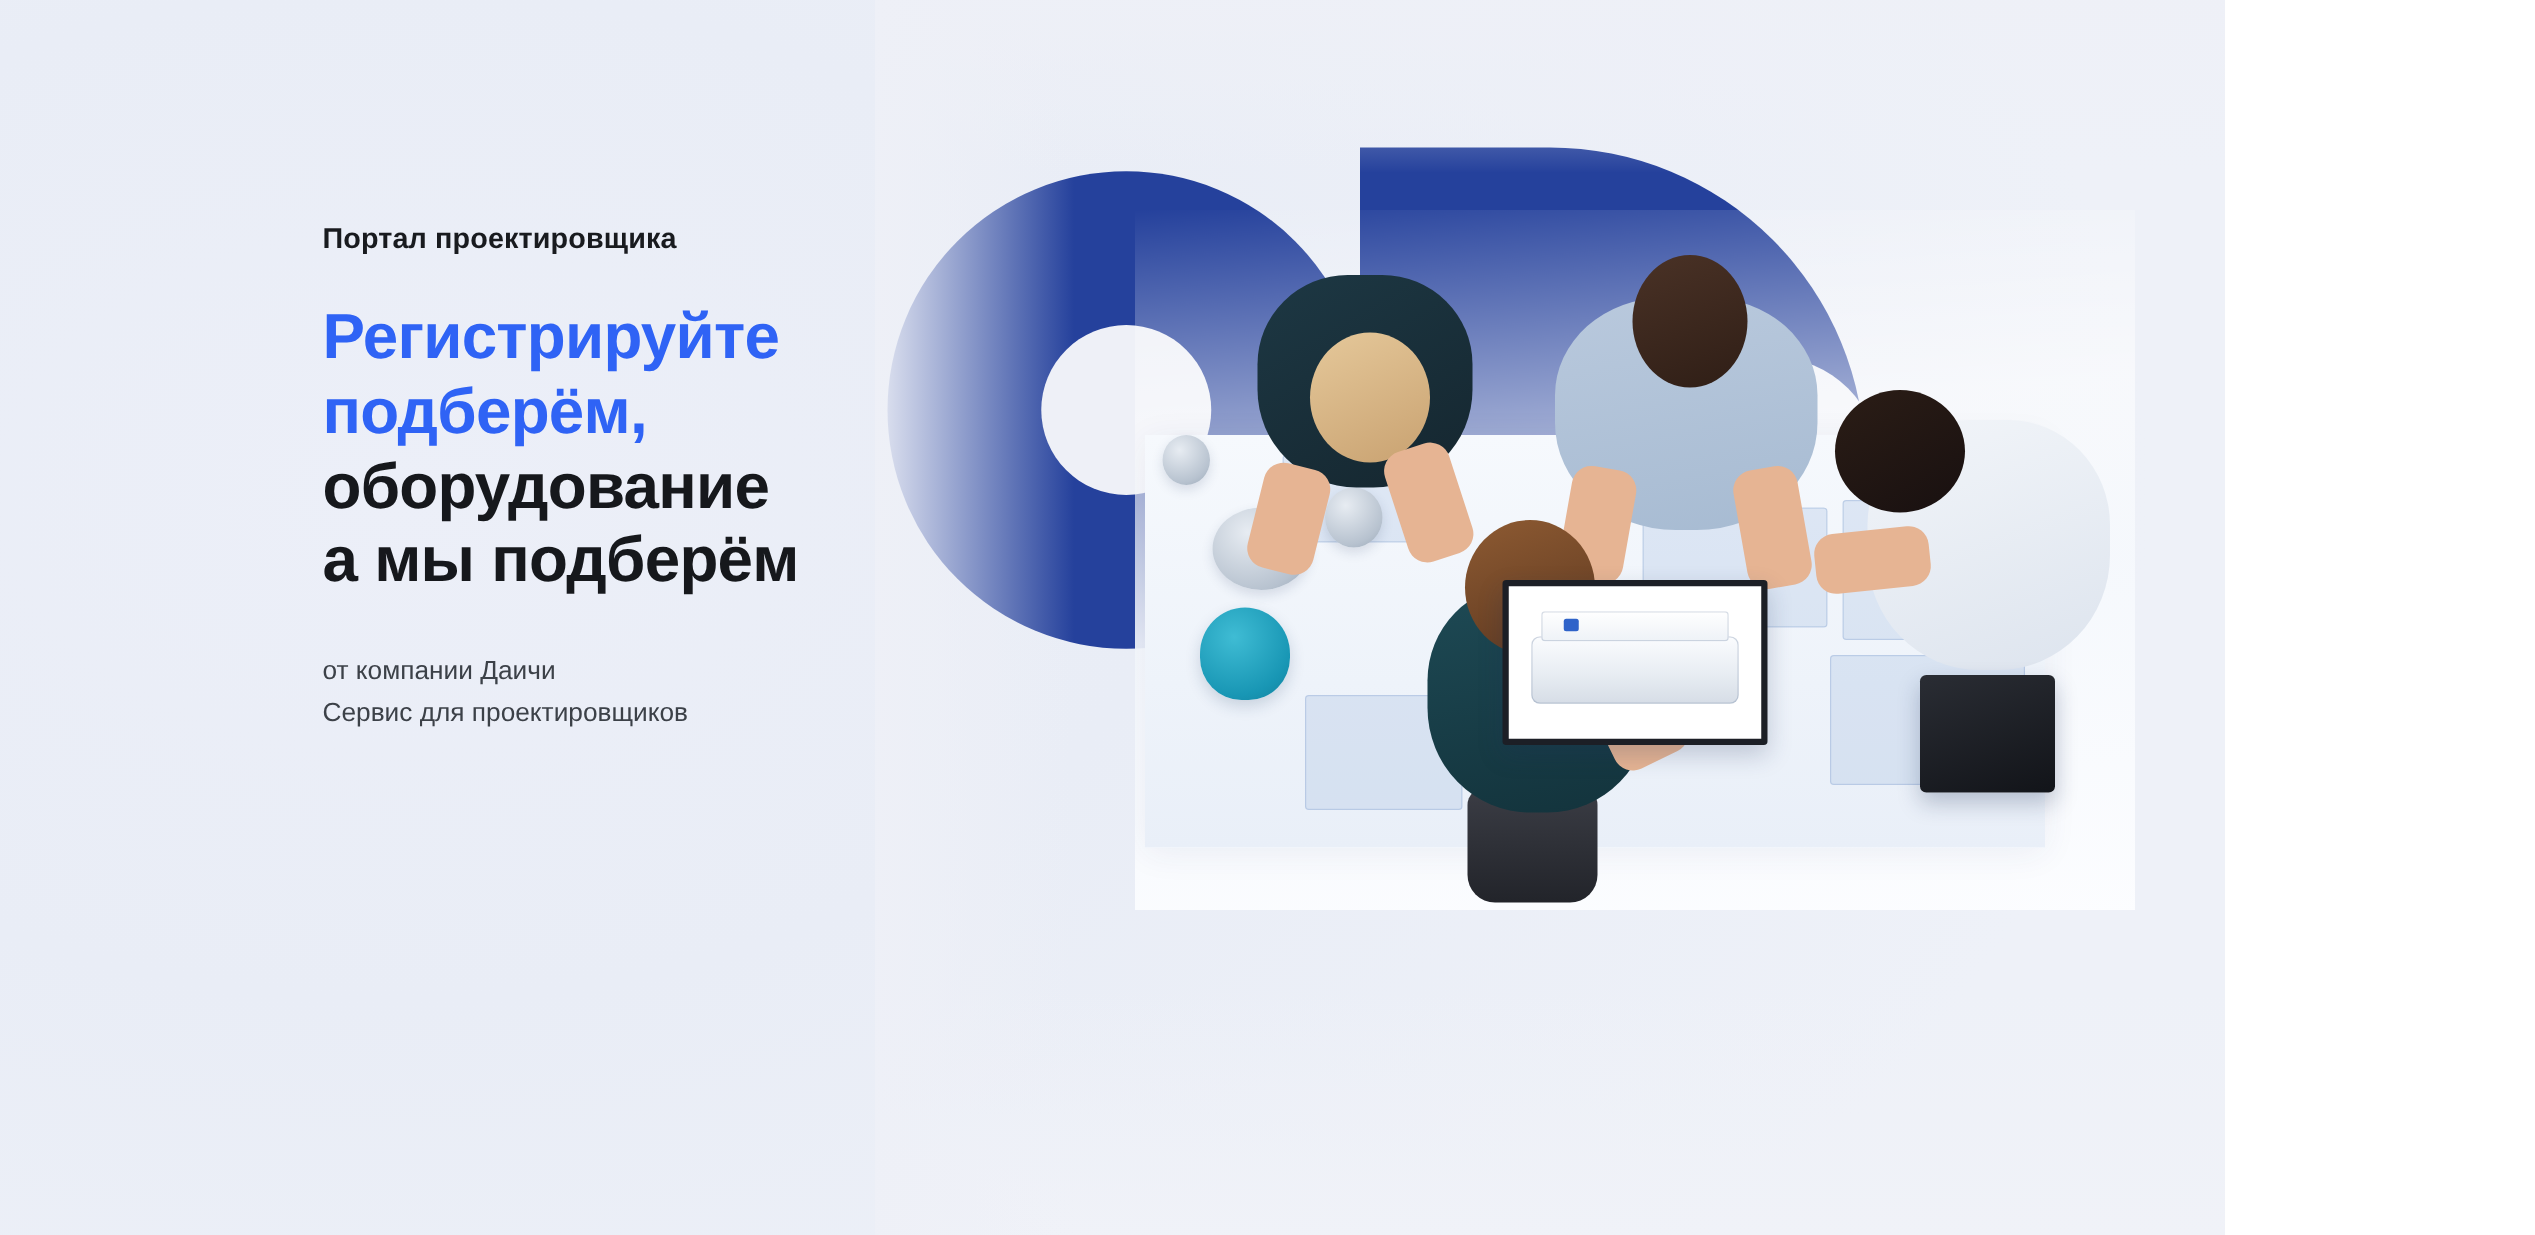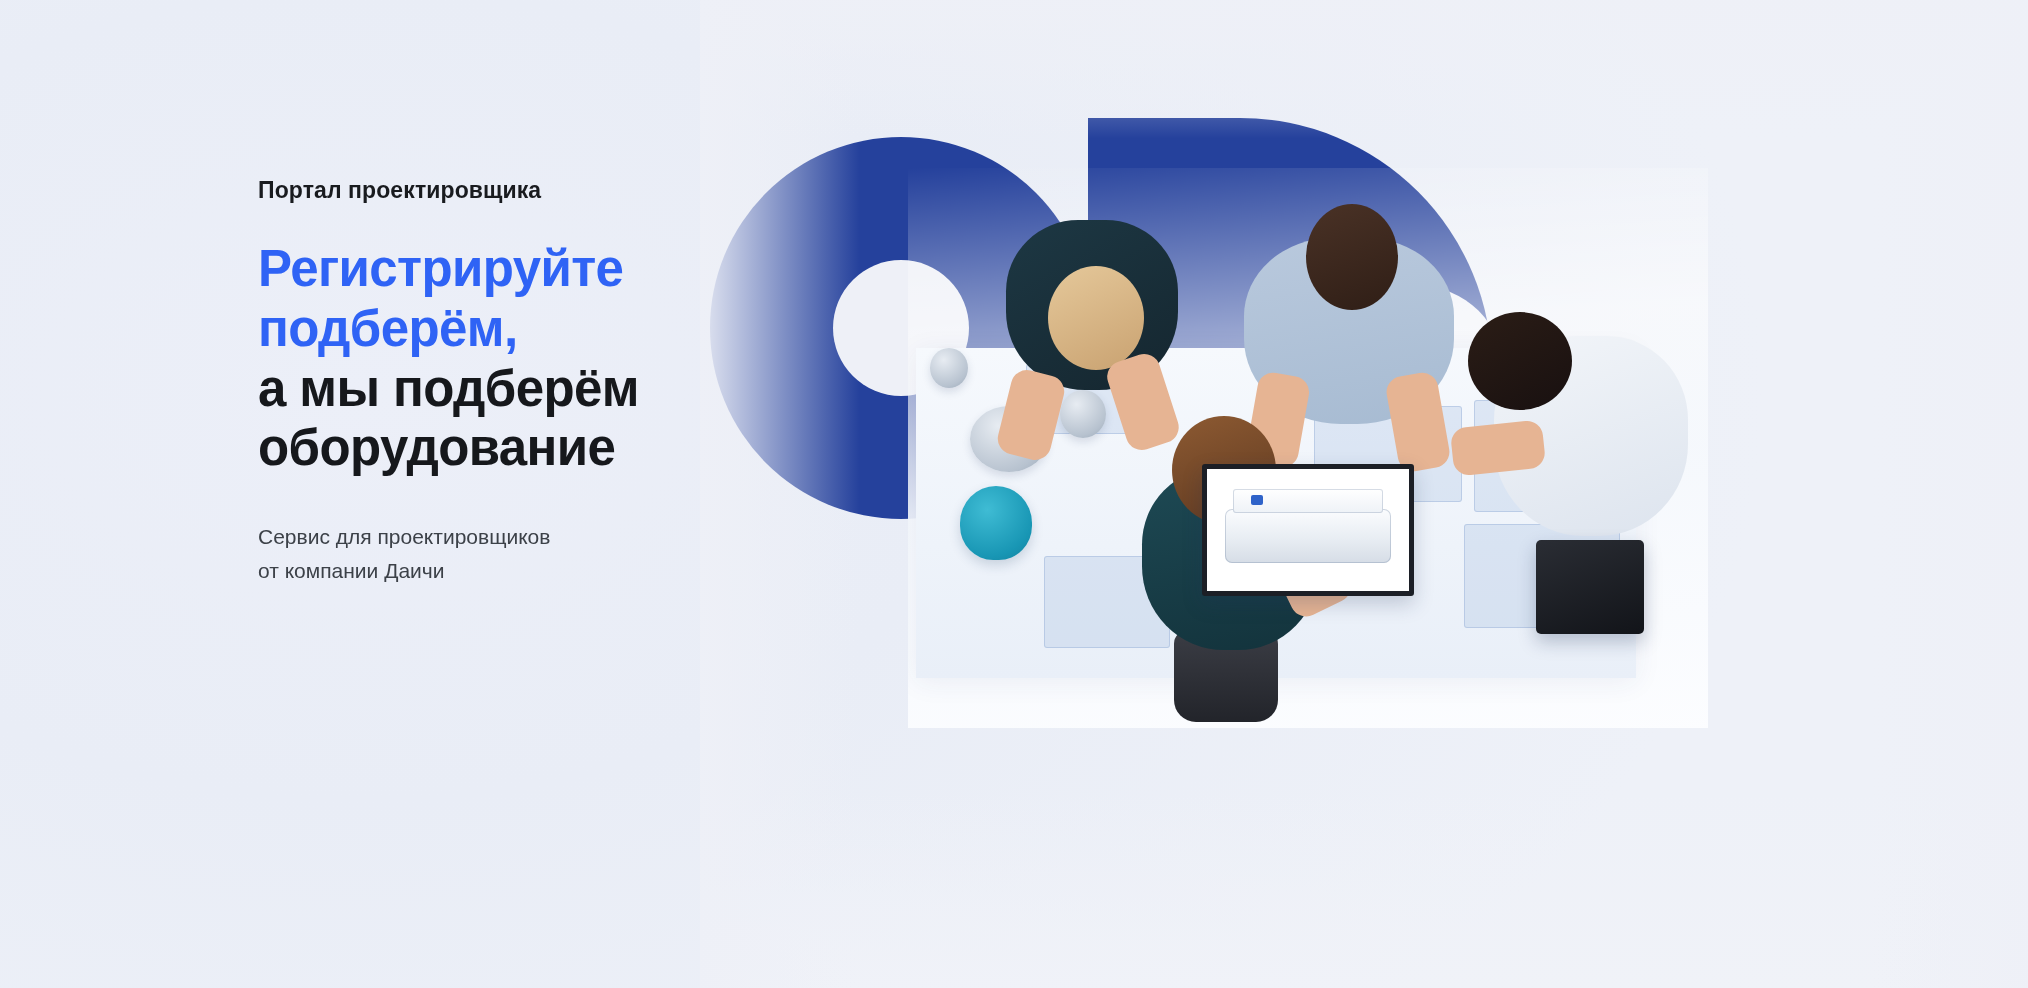--- a/index.html
+++ b/index.html
@@ -7,21 +7,21 @@
 
   html, body {
     width: 2028px;
     height: 988px;
     overflow: hidden;
     font-family: "Liberation Sans", "DejaVu Sans", sans-serif;
   }
 
   .hero {
     position: relative;
-    width: 2028px;
+    width: 1780px;
     height: 988px;
     background:
       radial-gradient(ellipse 1400px 900px at 18% 40%, #eceff8 0%, #e9edf6 45%, #eef1f8 100%),
       linear-gradient(160deg, #e8ecf6 0%, #eef1f8 55%, #f4f6fb 100%);
     overflow: hidden;
     padding-left: 20px;
   }
 
   
   .hero-copy {
@@ -317,24 +317,24 @@
     <div class="photo-fade"></div>
   </div>
 
   <div class="hero-copy">
 
     <div class="eyebrow">Портал проектировщика</div>
 
     <h1 class="headline">
       <span class="accent">Регистрируйте</span>
       <span class="accent">подберём,</span>
+      <span class="plain">оборудование</span>
       <span class="plain">а мы подберём</span>
-      <span class="plain">оборудование</span>
     </h1>
 
     <div class="subcopy">
+      <span>от компании Даичи</span>
       <span>Сервис для проектировщиков</span>
-      <span>от компании Даичи</span>
     </div>
 
   </div>
 
 </div>
 
 </body></html>

